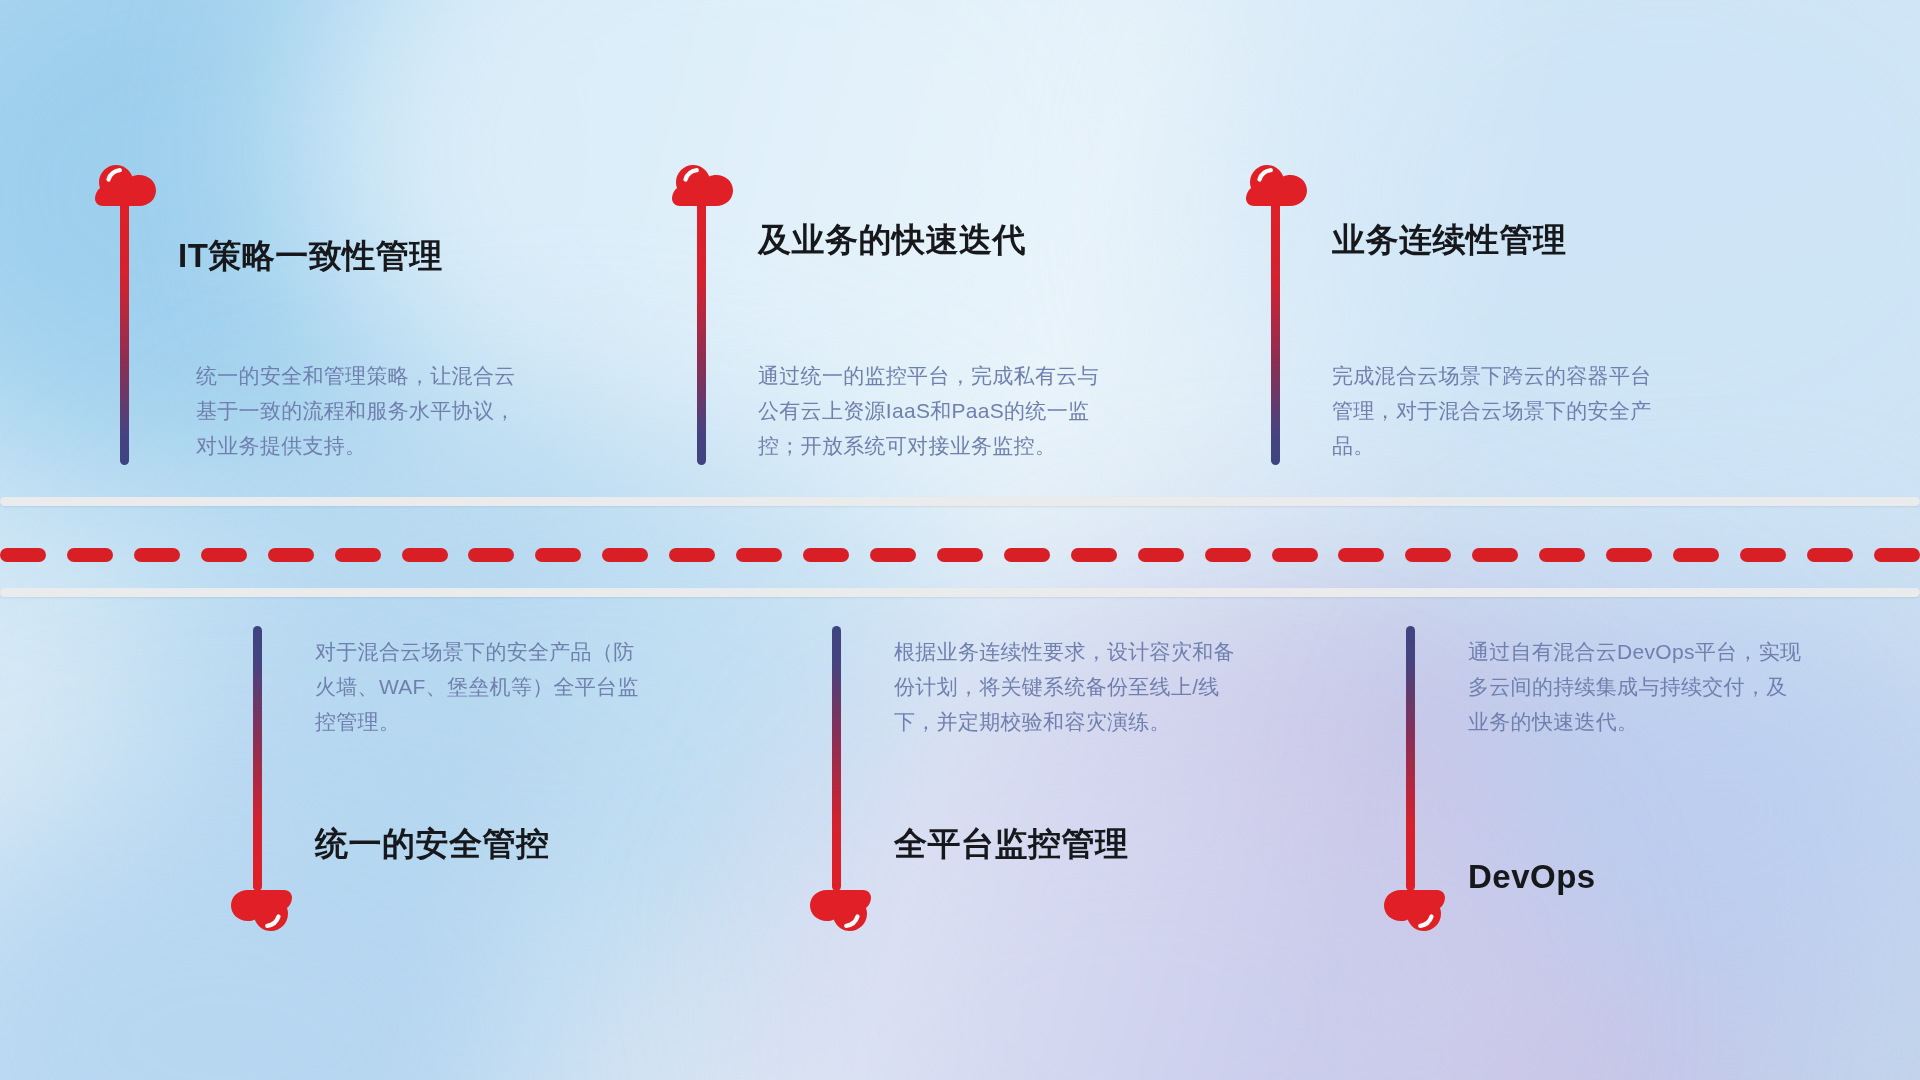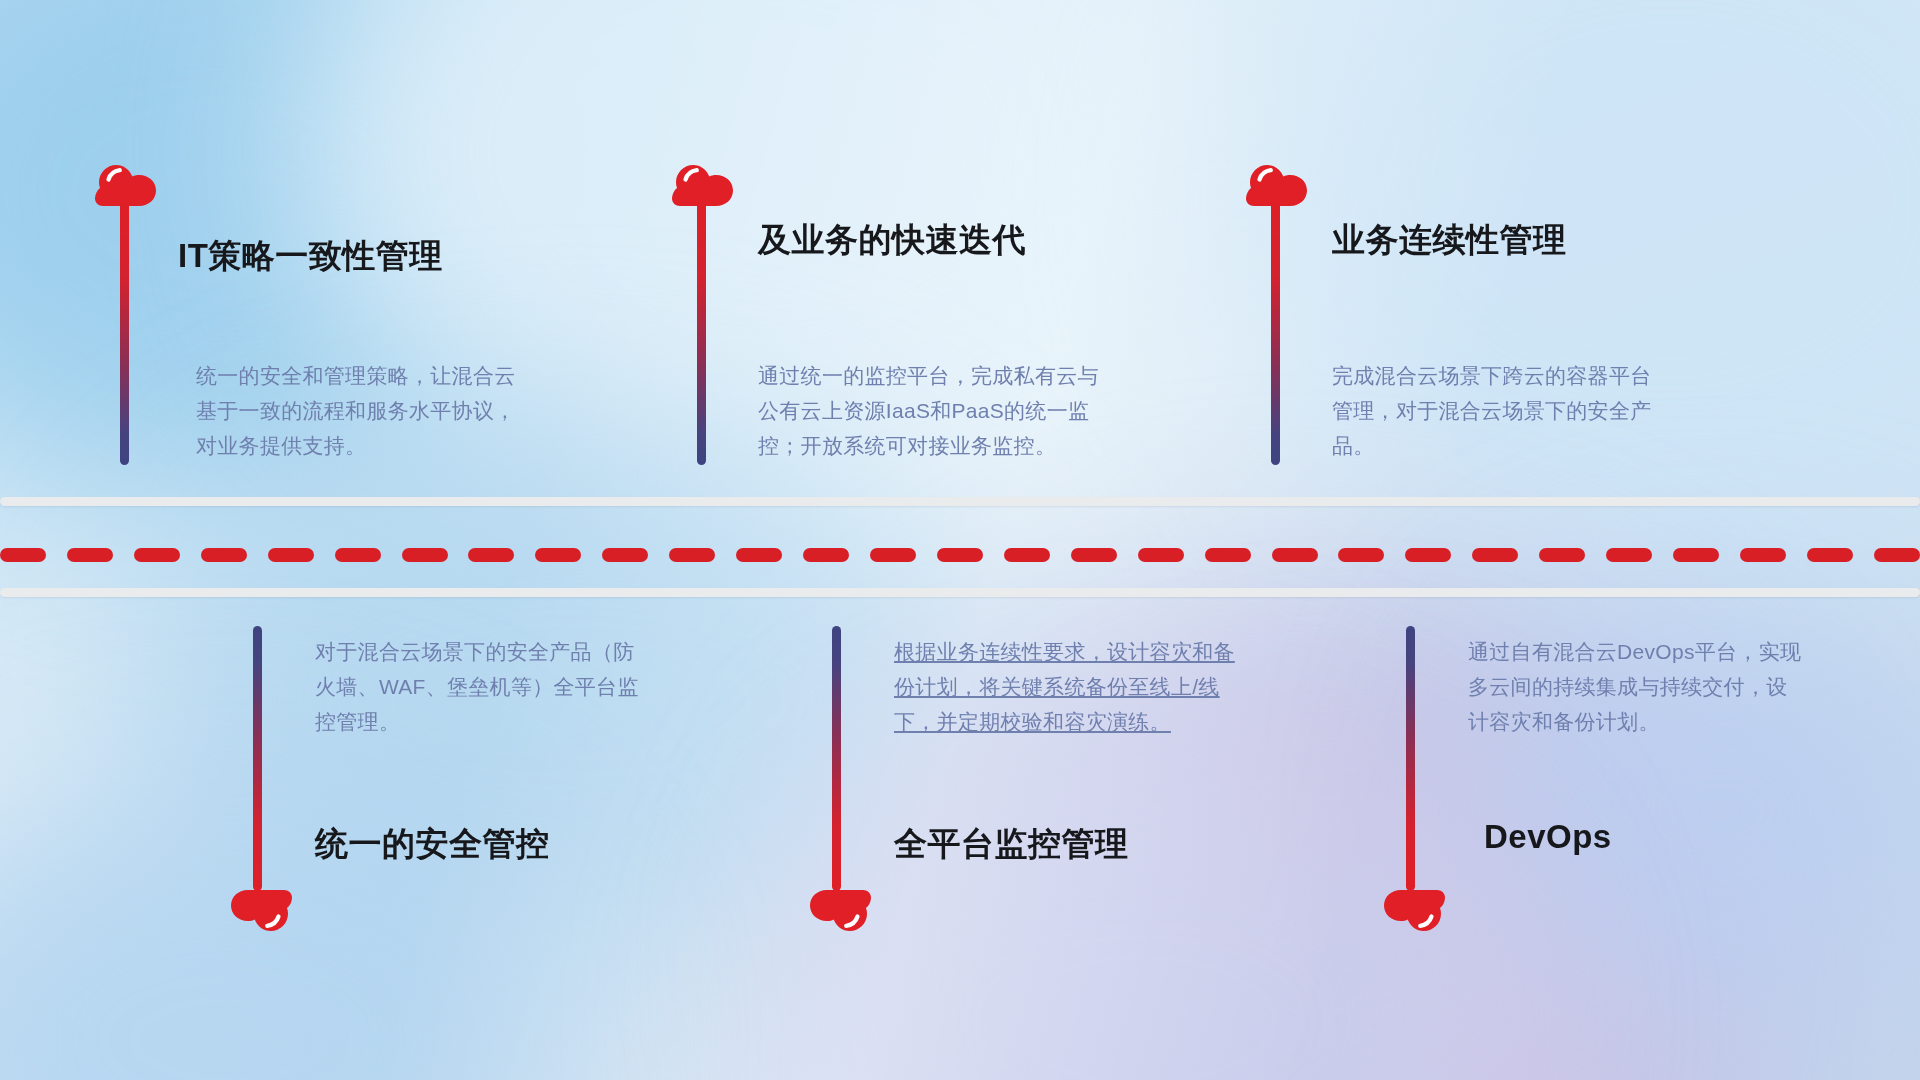--- a/index.html
+++ b/index.html
@@ -155,34 +155,34 @@
     <div class="cloud" style="left:228px;top:888px;transform:rotate(180deg);">
       <svg viewBox="0 0 64 48" xmlns="http://www.w3.org/2000/svg">
         <path d="M20 46h24c10 0 17-7 17-15.5S54 15 44 15c-2.5 0-4.8.5-6.7 1.5C34.5 9.5 28.4 5 21.3 5 11.8 5 4 12.8 4 22.3c0 2 .3 3.9 1 5.6C2 30.4 0 34.2 0 38.5 0 43 3.6 46 8 46h12z" fill="#e01f26"></path>
         <path d="M13.5 19.5c1.6-5 6-8.6 11.3-9.3" fill="none" stroke="#ffffff" stroke-width="4.2" stroke-linecap="round"></path>
       </svg>
     </div>
   </div>
 
   <div class="col">
     <div class="stem stem-bottom" style="left:832px;top:626px;height:265px;"></div>
-    <div class="body w2" style="left:894px;top:634px;text-decoration:underline;">根据业务连续性要求，设计容灾和备份计划，将关键系统备份至线上/线下，并定期校验和容灾演练。</div>
+    <div class="body w2" style="left:894px;top:634px;">根据业务连续性要求，设计容灾和备份计划，将关键系统备份至线上/线下，并定期校验和容灾演练。</div>
     <div class="title" style="left:894px;top:822px;">全平台监控管理</div>
     <div class="cloud" style="left:807px;top:888px;transform:rotate(180deg);">
       <svg viewBox="0 0 64 48" xmlns="http://www.w3.org/2000/svg">
         <path d="M20 46h24c10 0 17-7 17-15.5S54 15 44 15c-2.5 0-4.8.5-6.7 1.5C34.5 9.5 28.4 5 21.3 5 11.8 5 4 12.8 4 22.3c0 2 .3 3.9 1 5.6C2 30.4 0 34.2 0 38.5 0 43 3.6 46 8 46h12z" fill="#e01f26"></path>
         <path d="M13.5 19.5c1.6-5 6-8.6 11.3-9.3" fill="none" stroke="#ffffff" stroke-width="4.2" stroke-linecap="round"></path>
       </svg>
     </div>
   </div>
 
   <div class="col">
     <div class="stem stem-bottom" style="left:1406px;top:626px;height:265px;"></div>
-    <div class="body" style="left:1468px;top:634px;">通过自有混合云DevOps平台，实现多云间的持续集成与持续交付，设计容灾和备份计划。</div>
-    <div class="title" style="left:1468px;top:818px;margin-left:16px;">DevOps</div>
+    <div class="body" style="left:1468px;top:634px;">通过自有混合云DevOps平台，实现多云间的持续集成与持续交付，及业务的快速迭代。</div>
+    <div class="title" style="left:1468px;top:858px;">DevOps</div>
     <div class="cloud" style="left:1381px;top:888px;transform:rotate(180deg);">
       <svg viewBox="0 0 64 48" xmlns="http://www.w3.org/2000/svg">
         <path d="M20 46h24c10 0 17-7 17-15.5S54 15 44 15c-2.5 0-4.8.5-6.7 1.5C34.5 9.5 28.4 5 21.3 5 11.8 5 4 12.8 4 22.3c0 2 .3 3.9 1 5.6C2 30.4 0 34.2 0 38.5 0 43 3.6 46 8 46h12z" fill="#e01f26"></path>
         <path d="M13.5 19.5c1.6-5 6-8.6 11.3-9.3" fill="none" stroke="#ffffff" stroke-width="4.2" stroke-linecap="round"></path>
       </svg>
     </div>
   </div>
 
 </div>
 

